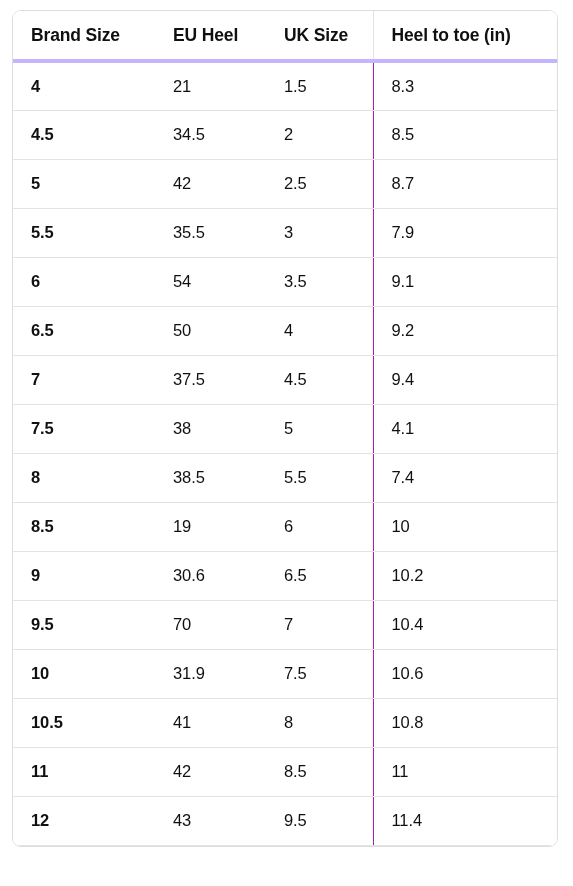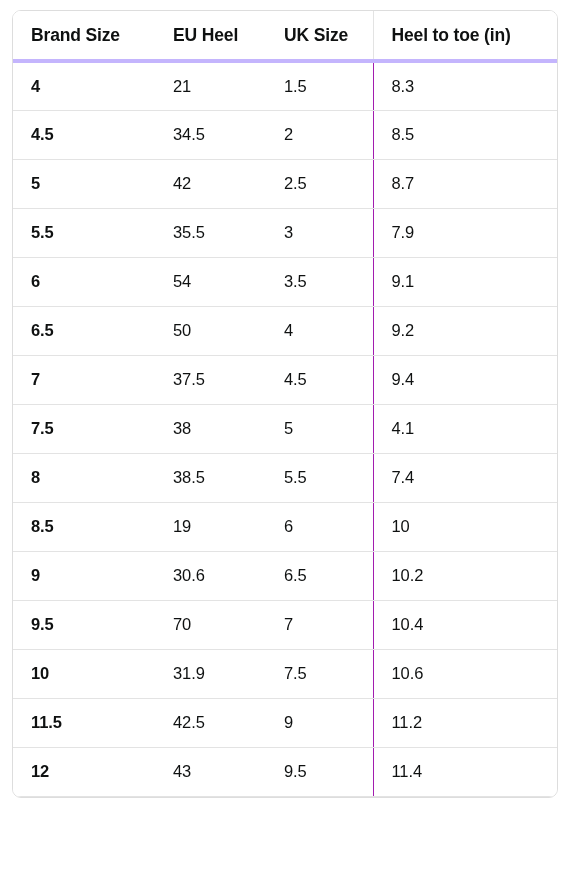--- a/index.html
+++ b/index.html
@@ -179,24 +179,30 @@
             <td class="cell-uk">7</td>
             <td class="cell-heel">10.4</td>
           </tr>
           <tr>
             <td class="cell-brand">10</td>
             <td class="cell-eu">31.9</td>
             <td class="cell-uk">7.5</td>
             <td class="cell-heel">10.6</td>
           </tr>
           <tr>
-            <td class="cell-brand">11.5</td>
-            <td class="cell-eu">42.5</td>
-            <td class="cell-uk">9</td>
-            <td class="cell-heel">11.2</td>
+            <td class="cell-brand">10.5</td>
+            <td class="cell-eu">41</td>
+            <td class="cell-uk">8</td>
+            <td class="cell-heel">10.8</td>
+          </tr>
+          <tr>
+            <td class="cell-brand">11</td>
+            <td class="cell-eu">42</td>
+            <td class="cell-uk">8.5</td>
+            <td class="cell-heel">11</td>
           </tr>
           <tr>
             <td class="cell-brand">12</td>
             <td class="cell-eu">43</td>
             <td class="cell-uk">9.5</td>
             <td class="cell-heel">11.4</td>
           </tr>
         </tbody>
     </table>
   </div>

